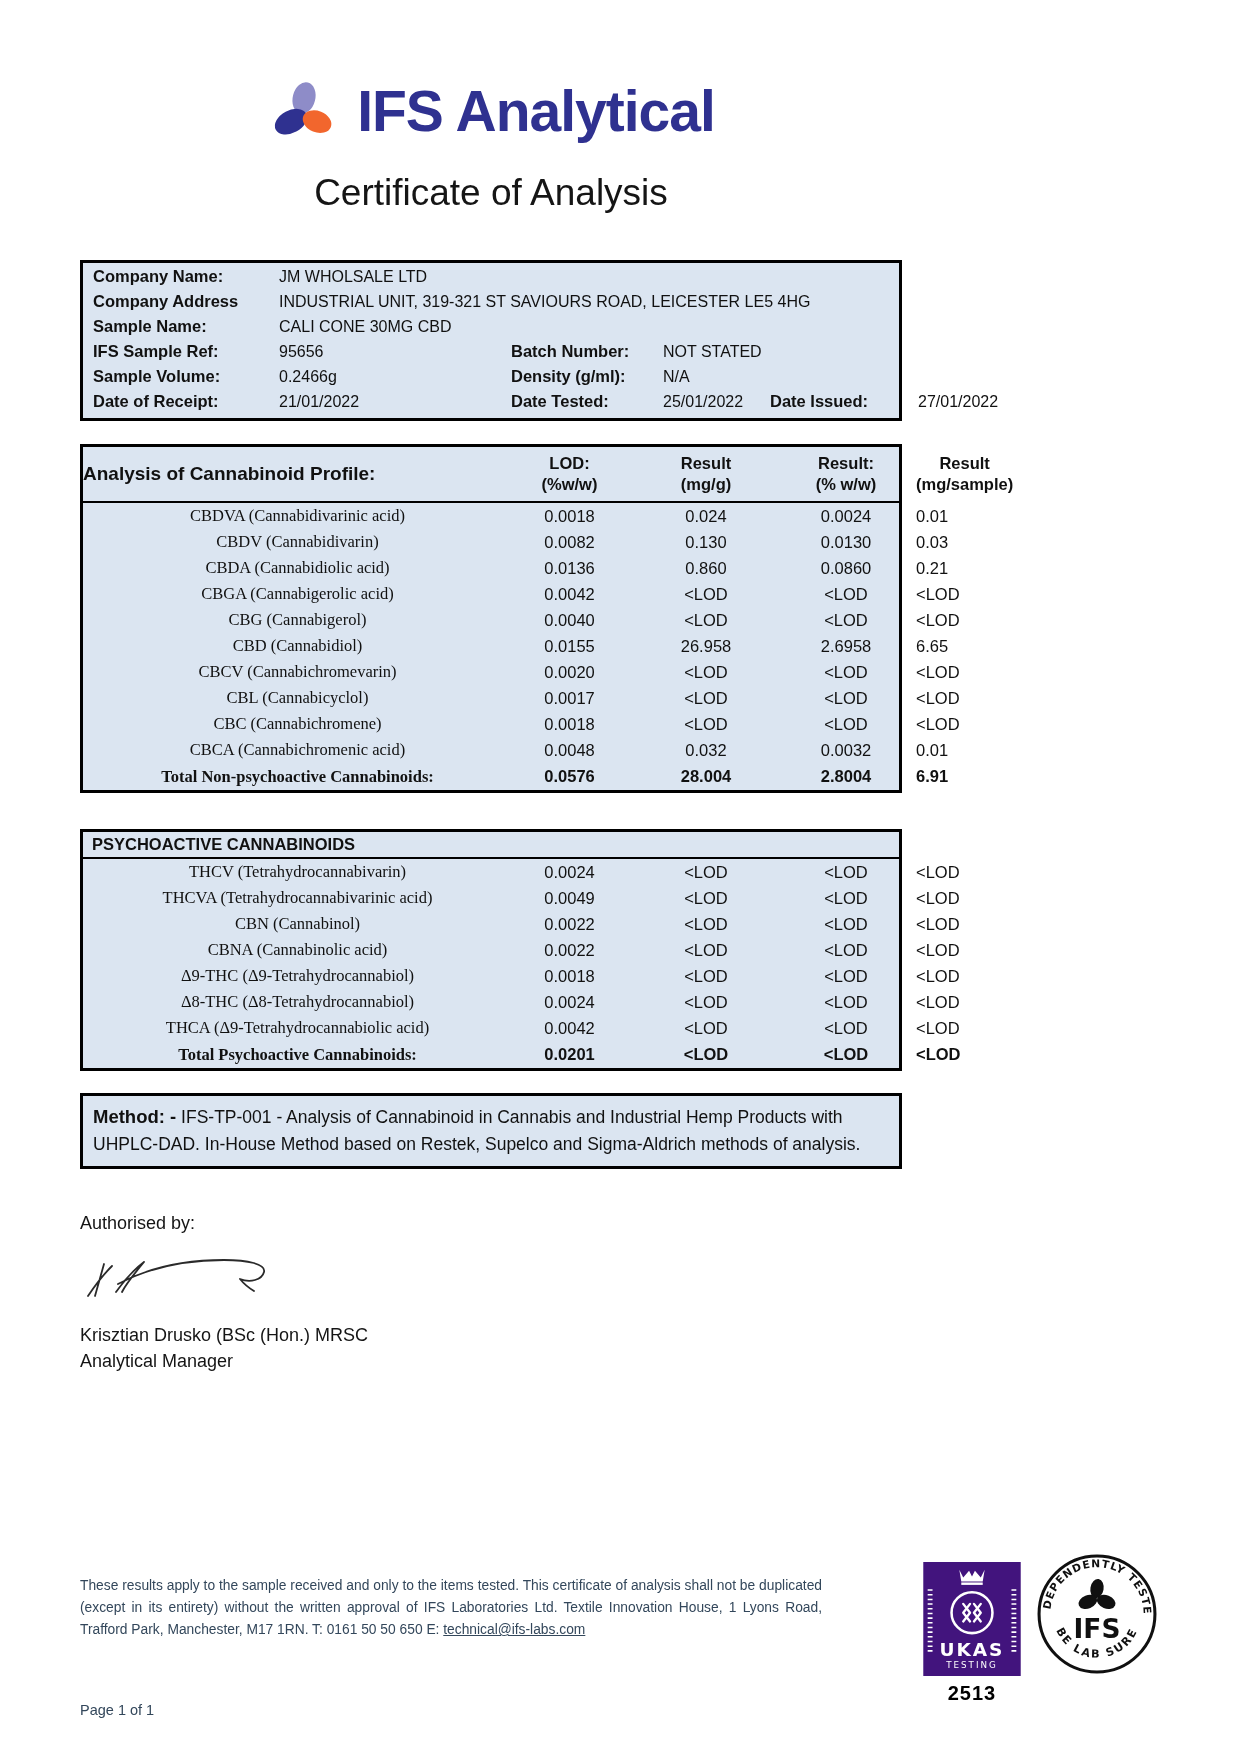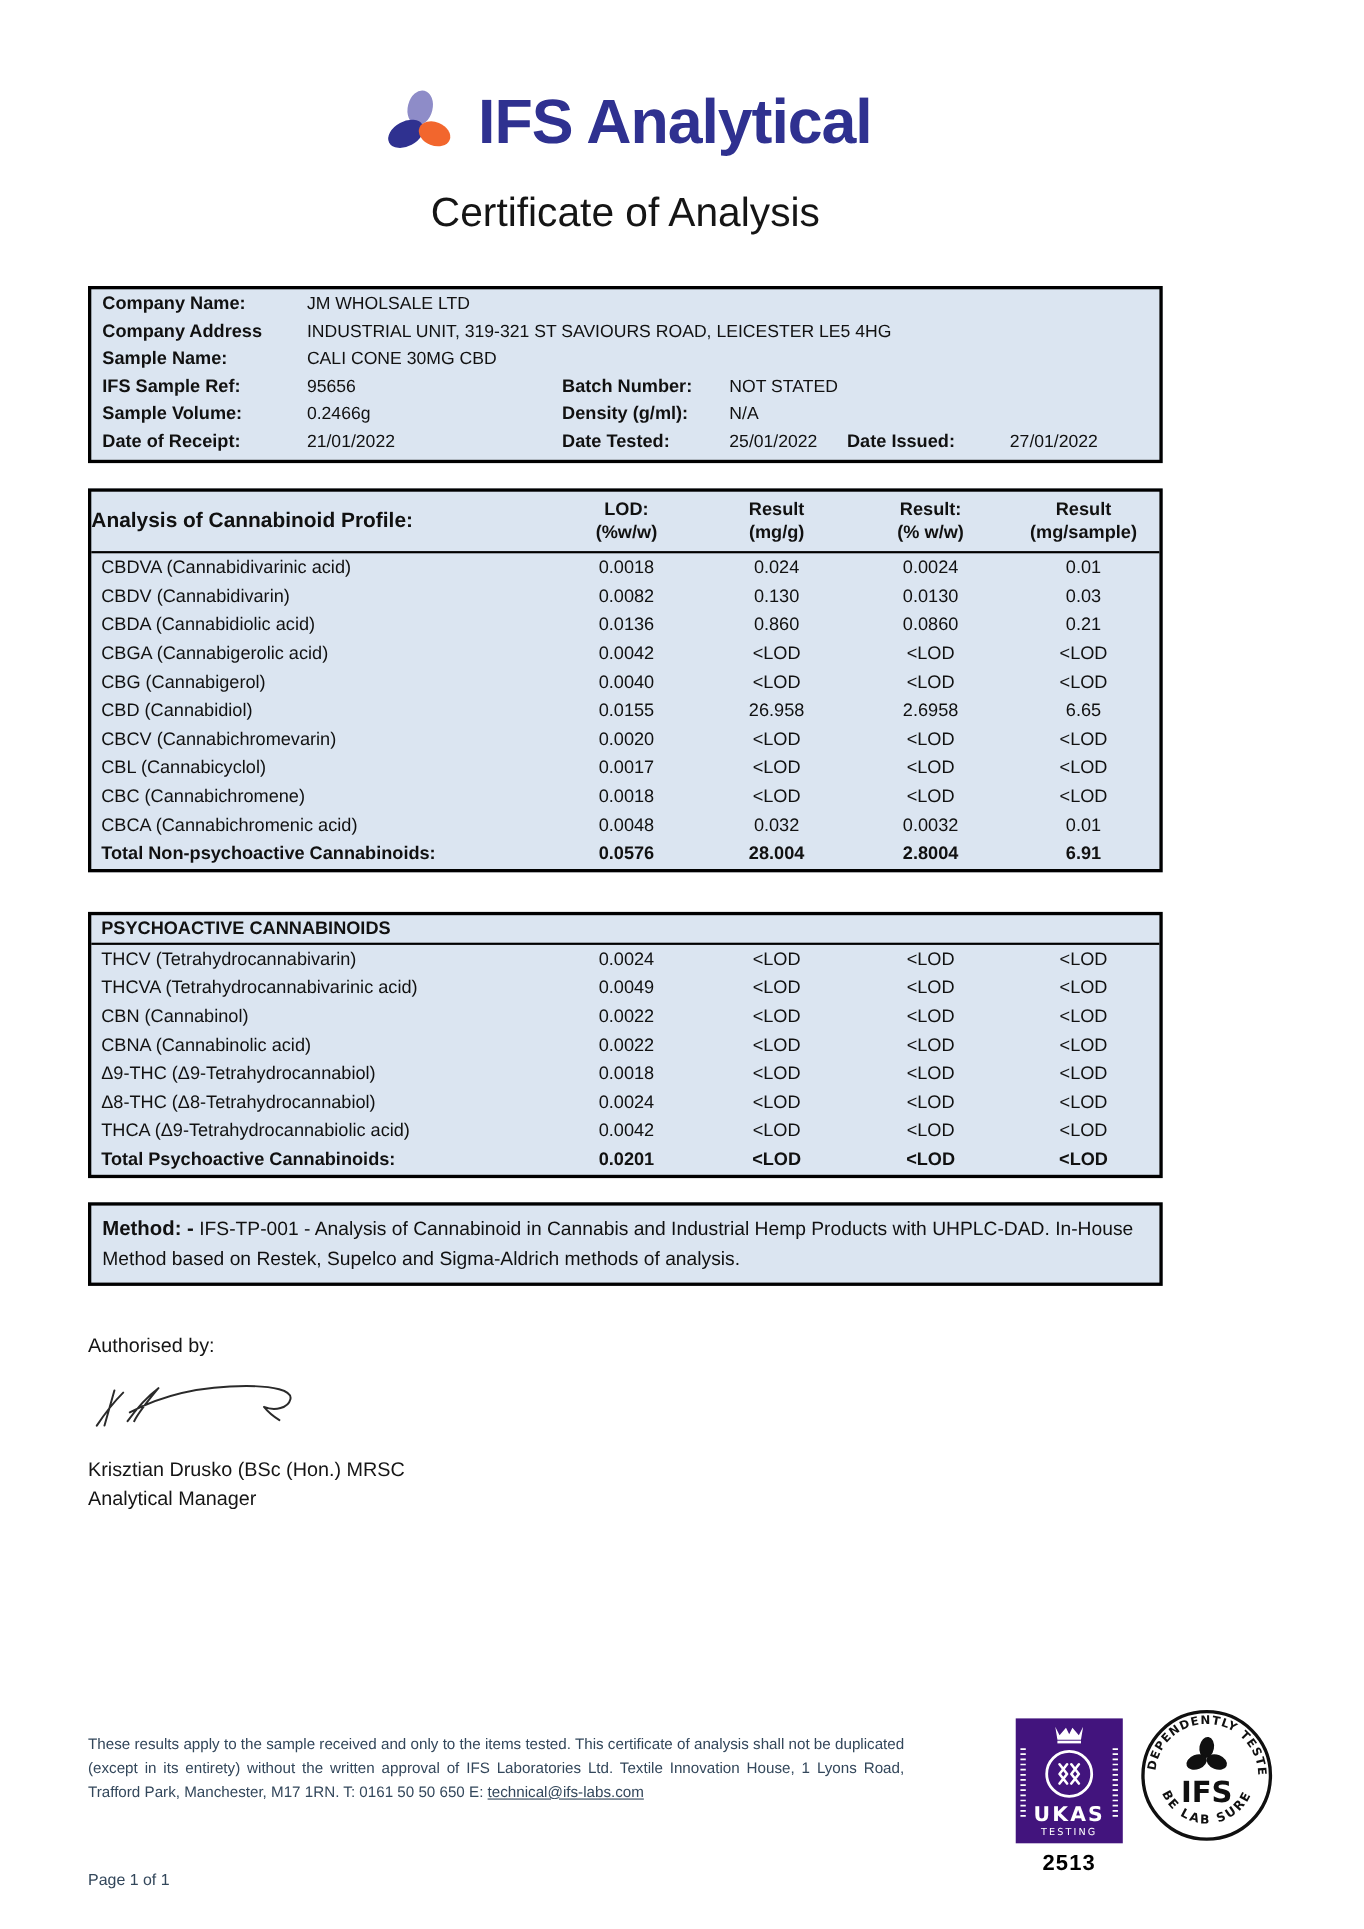--- a/index.html
+++ b/index.html
@@ -1,21 +1,21 @@
 <!DOCTYPE html>
 <html><head>
 <meta charset="utf-8">
 <style>
   * { margin:0; padding:0; box-sizing:border-box; }
   html,body { background:#ffffff; }
   .page {
     position:relative; width:1240px; height:1754px; background:#fff;
     font-family:"Liberation Sans", sans-serif; color:#111; overflow:hidden;
   }
-  .content { margin-left:80px; width:977px; }
+  .content { margin-left:80px; width:822px; }
 
   
   .logo-row { display:flex; justify-content:center; align-items:center; gap:16px; padding-top:78px; }
   .brand-text { font-size:57px; font-weight:bold; color:#2f3190; letter-spacing:-1px; }
   .doc-title { text-align:center; font-size:37px; font-weight:400; color:#151515; margin-top:28px; }
 
   
   .info-table { margin-top:46px; border:3px solid #000; background:#dbe5f1; padding:1px 0 4px; }
   .info-row { display:grid; grid-template-columns:196px 222px 162px 107px 148px 1fr; min-height:25px; align-items:center; }
   .info-row .lab { font-weight:bold; font-size:16.5px; padding-left:10px; }
@@ -24,21 +24,21 @@
 
   
   .ctable { border:3px solid #000; background:#dbe5f1; }
   .t1 { margin-top:23px; }
   .t2 { margin-top:36px; }
   .ct-head { display:grid; grid-template-columns:420px 133px 140px 140px 1fr; border-bottom:2px solid #000; height:56px; }
   .ct-title { display:flex; align-items:center; font-size:19px; font-weight:bold; }
   .ct-col { display:flex; flex-direction:column; justify-content:center; align-items:center; font-weight:bold; font-size:16.5px; line-height:1.3; }
   .ct-section { height:27px; display:flex; align-items:center; padding-left:9px; font-weight:bold; font-size:16.5px; border-bottom:2px solid #000; }
   .trow { display:grid; grid-template-columns:420px 133px 140px 140px 1fr; height:26px; align-items:center; font-size:16.5px; }
-  .trow .name { padding-left:9px; text-align:left; }
+  .trow .name { padding-left:9px; text-align:center;font-family:Liberation Serif, serif; }
   .trow .num { text-align:center; }
   .trow.total { font-weight:bold; height:27px; }
 
   
   .method-box { margin-top:22px; border:3px solid #000; background:#dbe5f1; padding:7px 10px 9px; font-size:17.5px; line-height:1.5; }
   .method-box .mlab { font-weight:bold; font-size:18.5px; }
 
   
   .authorised { margin-top:44px; font-size:18px; color:#151515; }
   .sig-wrap { margin:4px 0 0 2px; }

